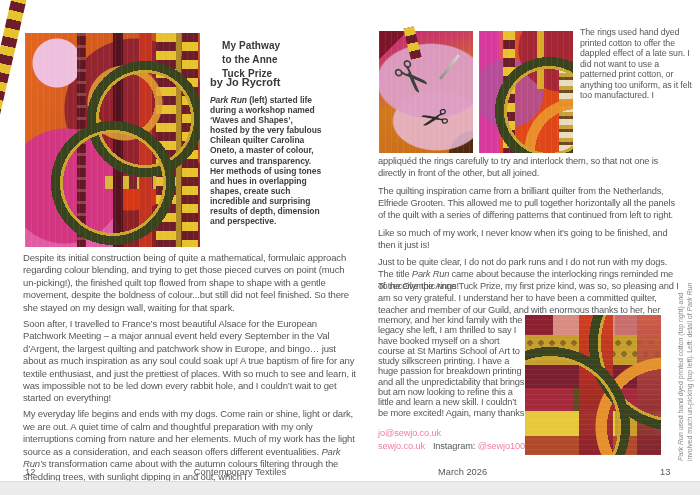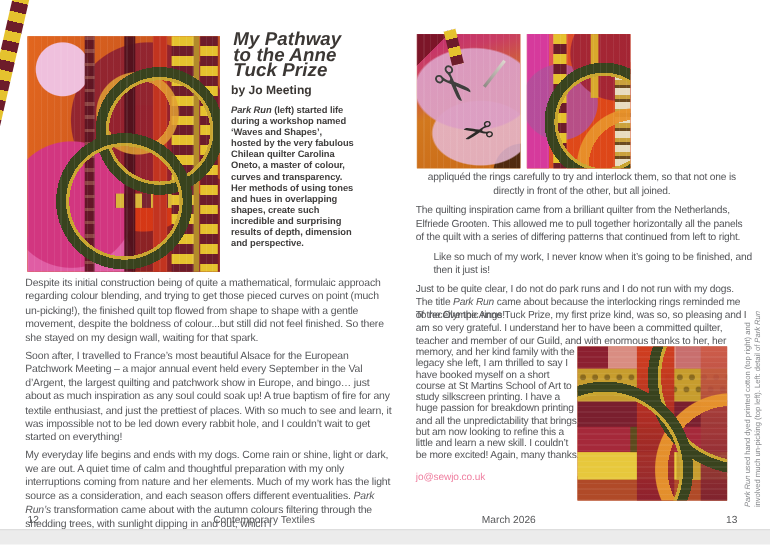--- a/index.html
+++ b/index.html
@@ -6,22 +6,22 @@
   body{
     width:700px;height:495px;position:relative;overflow:hidden;
     background:#ffffff;
     font-family:"Liberation Sans","DejaVu Sans",sans-serif;
     -webkit-font-smoothing:antialiased;
   }
   .abs{position:absolute;}
   
   .title{
     left:210px;top:27px;width:120px;
-    font-size:17px;font-weight:bold;line-height:14px;
-    color:var(--title_text,#3b3734);white-space:pre-line;letter-spacing:.1px;margin:2px;font-style:italic;
+    font-size:10px;font-weight:bold;line-height:14px;
+    color:var(--title_text,#3b3734);white-space:pre-line;letter-spacing:.1px;margin:12px;
   }
   .byline{
     left:210px;top:76px;font-size:11px;font-weight:bold;
     color:var(--title_text,#3b3734);
   }
   .intro{
     left:210px;top:95px;width:112px;margin:0;
     font-size:8.5px;font-weight:bold;line-height:10.1px;
     color:var(--intro_text,#403e3d);letter-spacing:-.05px;
   }
@@ -37,21 +37,21 @@
     font-size:8.8px;line-height:10.5px;letter-spacing:-.1px;
     color:var(--body_text,#56575a);
   }
   .col-top p{margin:0 0 3.5px 0;}
   .rp{
     left:378px;width:302px;margin:0;
     font-size:9.3px;line-height:12.1px;letter-spacing:-.18px;
     color:var(--body_text,#56575a);
   }
   .rp em, .body-col em{font-style:italic;}
-  .p1{top:155px;text-align:center;} .p2{top:185px;} .p3{top:227px;margin-left:16px;} .p4{top:256px;}
+  .p1{top:155px;} .p2{top:185px;} .p3{top:227px;} .p4{top:256px;}
   .p5w{top:280px;}
   .p5n{top:315px;width:150px;line-height:10.3px;}
   .links{left:378px;top:427px;font-size:9.2px;line-height:12.6px;letter-spacing:-.1px;}
   .links a{color:var(--link_pink,#ef7fa0);text-decoration:none;cursor:pointer;text-align:right;}
   .links .ig-label{color:var(--body_text,#56575a);margin-left:8px;}
   .vcaption{
     left:677px;top:461px;width:205px;
     transform:rotate(-90deg);transform-origin:0 0;
     font-size:7px;line-height:8.6px;letter-spacing:-.05px;
     color:var(--caption_text,#87898c);
@@ -182,21 +182,21 @@
 </style>
 </head>
 <body>
 
 <section>
   <div class="abs art art1"></div>
 
   <h1 class="abs title">My Pathway
 to the Anne
 Tuck Prize</h1>
-  <div class="abs byline">by Jo Meeting</div>
+  <div class="abs byline">by Jo Rycroft</div>
 
   <p class="abs intro"><em>Park Run</em><span> (left) started life during a workshop named ‘Waves and Shapes’, hosted by the very fabulous Chilean quilter Carolina Oneto, a master of colour, curves and transparency. Her methods of using tones and hues in overlapping shapes, create such incredible and surprising results of depth, dimension and perspective.</span></p>
 
   <div class="abs body-col">
     <p>Despite its initial construction being of quite a mathematical, formulaic approach regarding colour blending, and trying to get those pieced curves on point (much un-picking!), the finished quilt top flowed from shape to shape with a gentle movement, despite the boldness of colour...but still did not feel finished. So there she stayed on my design wall, waiting for that spark.</p>
     <p>Soon after, I travelled to France’s most beautiful Alsace for the European Patchwork Meeting – a major annual event held every September in the Val d’Argent, the largest quilting and patchwork show in Europe, and bingo… just about as much inspiration as any soul could soak up! A true baptism of fire for any textile enthusiast, and just the prettiest of places. With so much to see and learn, it was impossible not to be led down every rabbit hole, and I couldn’t wait to get started on everything!</p>
     <p><span>My everyday life begins and ends with my dogs. Come rain or shine, light or dark, we are out. A quiet time of calm and thoughtful preparation with my only interruptions coming from nature and her elements. Much of my work has the light source as a consideration, and each season offers different eventualities. </span><em>Park Run’s</em><span> transformation came about with the autumn colours filtering through the shedding trees, with sunlight dipping in and out, which I</span></p>
   </div>
 
   <div class="abs footer fnum-l">12</div>
@@ -206,31 +206,36 @@
 <section>
   <div class="abs art artA"></div>
   <div class="abs band bandA1"></div>
   <div class="abs band bandA2"></div>
   <span class="scissors sc1">✂</span>
   <span class="scissors sc2">✂</span>
   <div class="abs ripper"></div>
   <div class="abs art artB"></div>
 
   <div class="abs col-top">
+    <p>The rings used hand dyed printed cotton to offer the dappled effect of a late sun. I did not want to use a patterned print cotton, or anything too uniform, as it felt too manufactured. I</p>
   </div>
 
   <p class="abs rp p1">appliquéd the rings carefully to try and interlock them, so that not one is directly in front of the other, but all joined.</p>
   <p class="abs rp p2">The quilting inspiration came from a brilliant quilter from the Netherlands, Elfriede Grooten. This allowed me to pull together horizontally all the panels of the quilt with a series of differing patterns that continued from left to right.</p>
   <p class="abs rp p3">Like so much of my work, I never know when it’s going to be finished, and then it just is!</p>
   <p class="abs rp p4"><span>Just to be quite clear, I do not do park runs and I do not run with my dogs. The title </span><em>Park Run</em><span> came about because the interlocking rings reminded me of the Olympic rings!</span></p>
   <p class="abs rp p5w">To receive the Anne Tuck Prize, my first prize kind, was so, so pleasing and I am so very grateful. I understand her to have been a committed quilter, teacher and member of our Guild, and with enormous thanks to her, her</p>
   <p class="abs rp p5n">memory, and her kind family with the legacy she left, I am thrilled to say I have booked myself on a short course at St Martins School of Art to study silkscreen printing. I have a huge passion for breakdown printing and all the unpredictability that brings, but am now looking to refine this a little and learn a new skill. I couldn’t be more excited! Again, many thanks.</p>
 
   <div class="abs links">
     <div><a>jo@sewjo.co.uk</a></div>
+    <div>
+      <a>sewjo.co.uk</a><span class="ig-label">Instagram:</span>
+      <a>@sewjo100</a>
+    </div>
   </div>
 
   <div class="abs art artC"></div>
 
   <div class="abs vcaption">
     <span class="capline"><em>Park Run</em><span> used hand dyed printed cotton (top right) and</span></span>
     <span class="capline"><span>involved much un-picking (top left). Left: detail of </span><em>Park Run</em></span>
   </div>
 
   <div class="abs footer fdate">March 2026</div>

